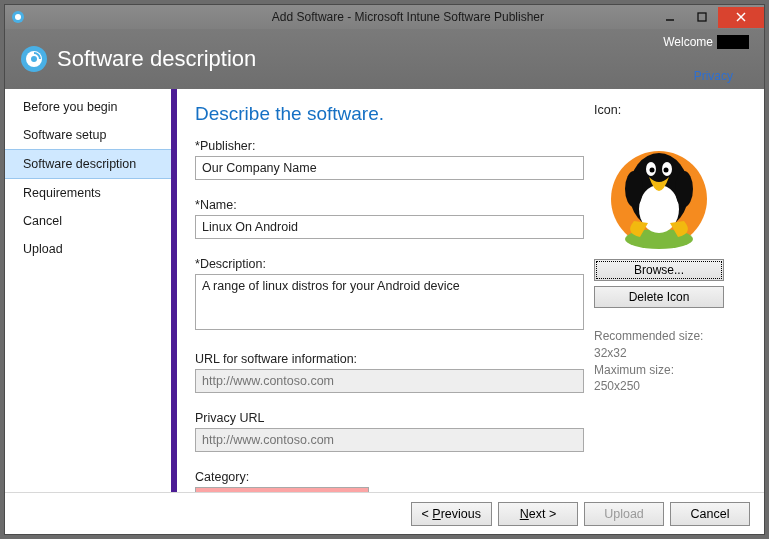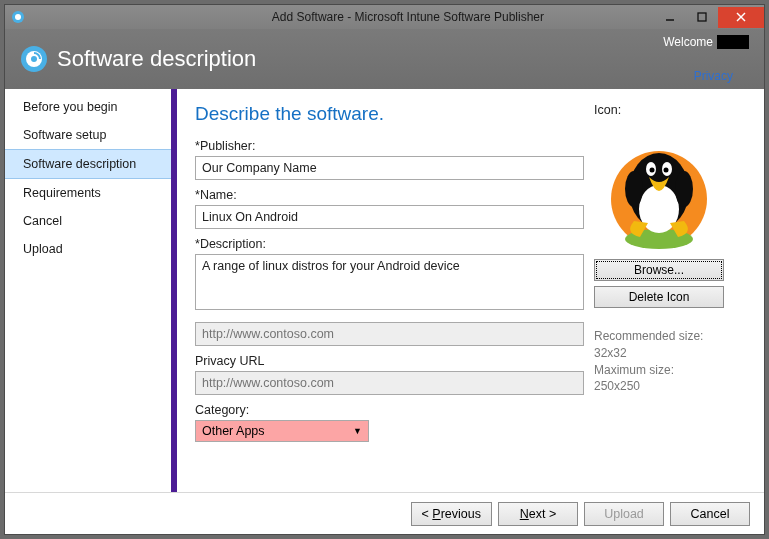--- a/index.html
+++ b/index.html
@@ -25,21 +25,21 @@
 .body { flex:1; display:flex; background:#fff; overflow:hidden; }
 
 .sidebar { width:172px; border-right:6px solid #4c1d95; padding-top:4px; }
 .sidebar .navitem { padding:7px 18px; font-size:12.5px; color:#1a1a1a; cursor:pointer; }
 .sidebar .navitem.active { background:#cfe8ff; border:1px solid #9ac7ef; border-left:none; border-right:none; }
 
 .main { flex:1; padding:14px 0 0 18px; display:flex; overflow:hidden; }
 .formcol { flex:1; padding-right:10px; }
 .iconcol { width:170px; padding-right:14px; }
 .heading { color:#1570c4; font-size:19px; font-weight:400; margin-bottom:14px; }
-.formrow { margin-bottom:8px; }
+.formrow { margin-bottom:18px; }
 .flabel { font-size:12.5px; color:#222; margin-bottom:3px; display:block; }
 .req::before { content:"*"; }
 .tinput { width:100%; border:1px solid #a9a9a9; padding:4px 6px; font-size:12.5px; color:#222; background:#fff; }
 .tinput.disabled { background:#eee; color:#999; }
 .tarea { width:100%; border:1px solid #a9a9a9; padding:4px 6px; font-size:12.5px; color:#222; height:56px; resize:none; font-family:inherit; }
 .select { width:174px; border:1px solid #a9a9a9; padding:3px 6px; font-size:12.5px; background:#fca5a5; display:flex; justify-content:space-between; align-items:center; cursor:pointer; }
 .select .caret { font-size:9px; }
 
 .iconbox { width:130px; height:130px; margin:4px 0 8px 0; display:flex; align-items:center; justify-content:center; }
 .iconbtn { width:130px; height:22px; font-size:12px; border:1px solid #8b8b8b; background:linear-gradient(#f2f2f2,#e1e1e1); margin-bottom:5px; cursor:pointer; }
@@ -123,20 +123,21 @@
           <label class="flabel req">Name:</label>
           <input class="tinput" value="Linux On Android" style="">
         </div>
 
         <div class="formrow">
           <label class="flabel req">Description:</label>
           <textarea class="tarea" style="">A range of linux distros for your Android device</textarea>
         </div>
 
         <div class="formrow">
+          <label class="flabel">URL for software information:</label>
           <input class="tinput disabled" placeholder="http://www.contoso.com" style="">
         </div>
 
         <div class="formrow">
           <label class="flabel">Privacy URL</label>
           <input class="tinput disabled" placeholder="http://www.contoso.com" style="">
         </div>
 
         <div class="formrow">
           <label class="flabel">Category:</label>

